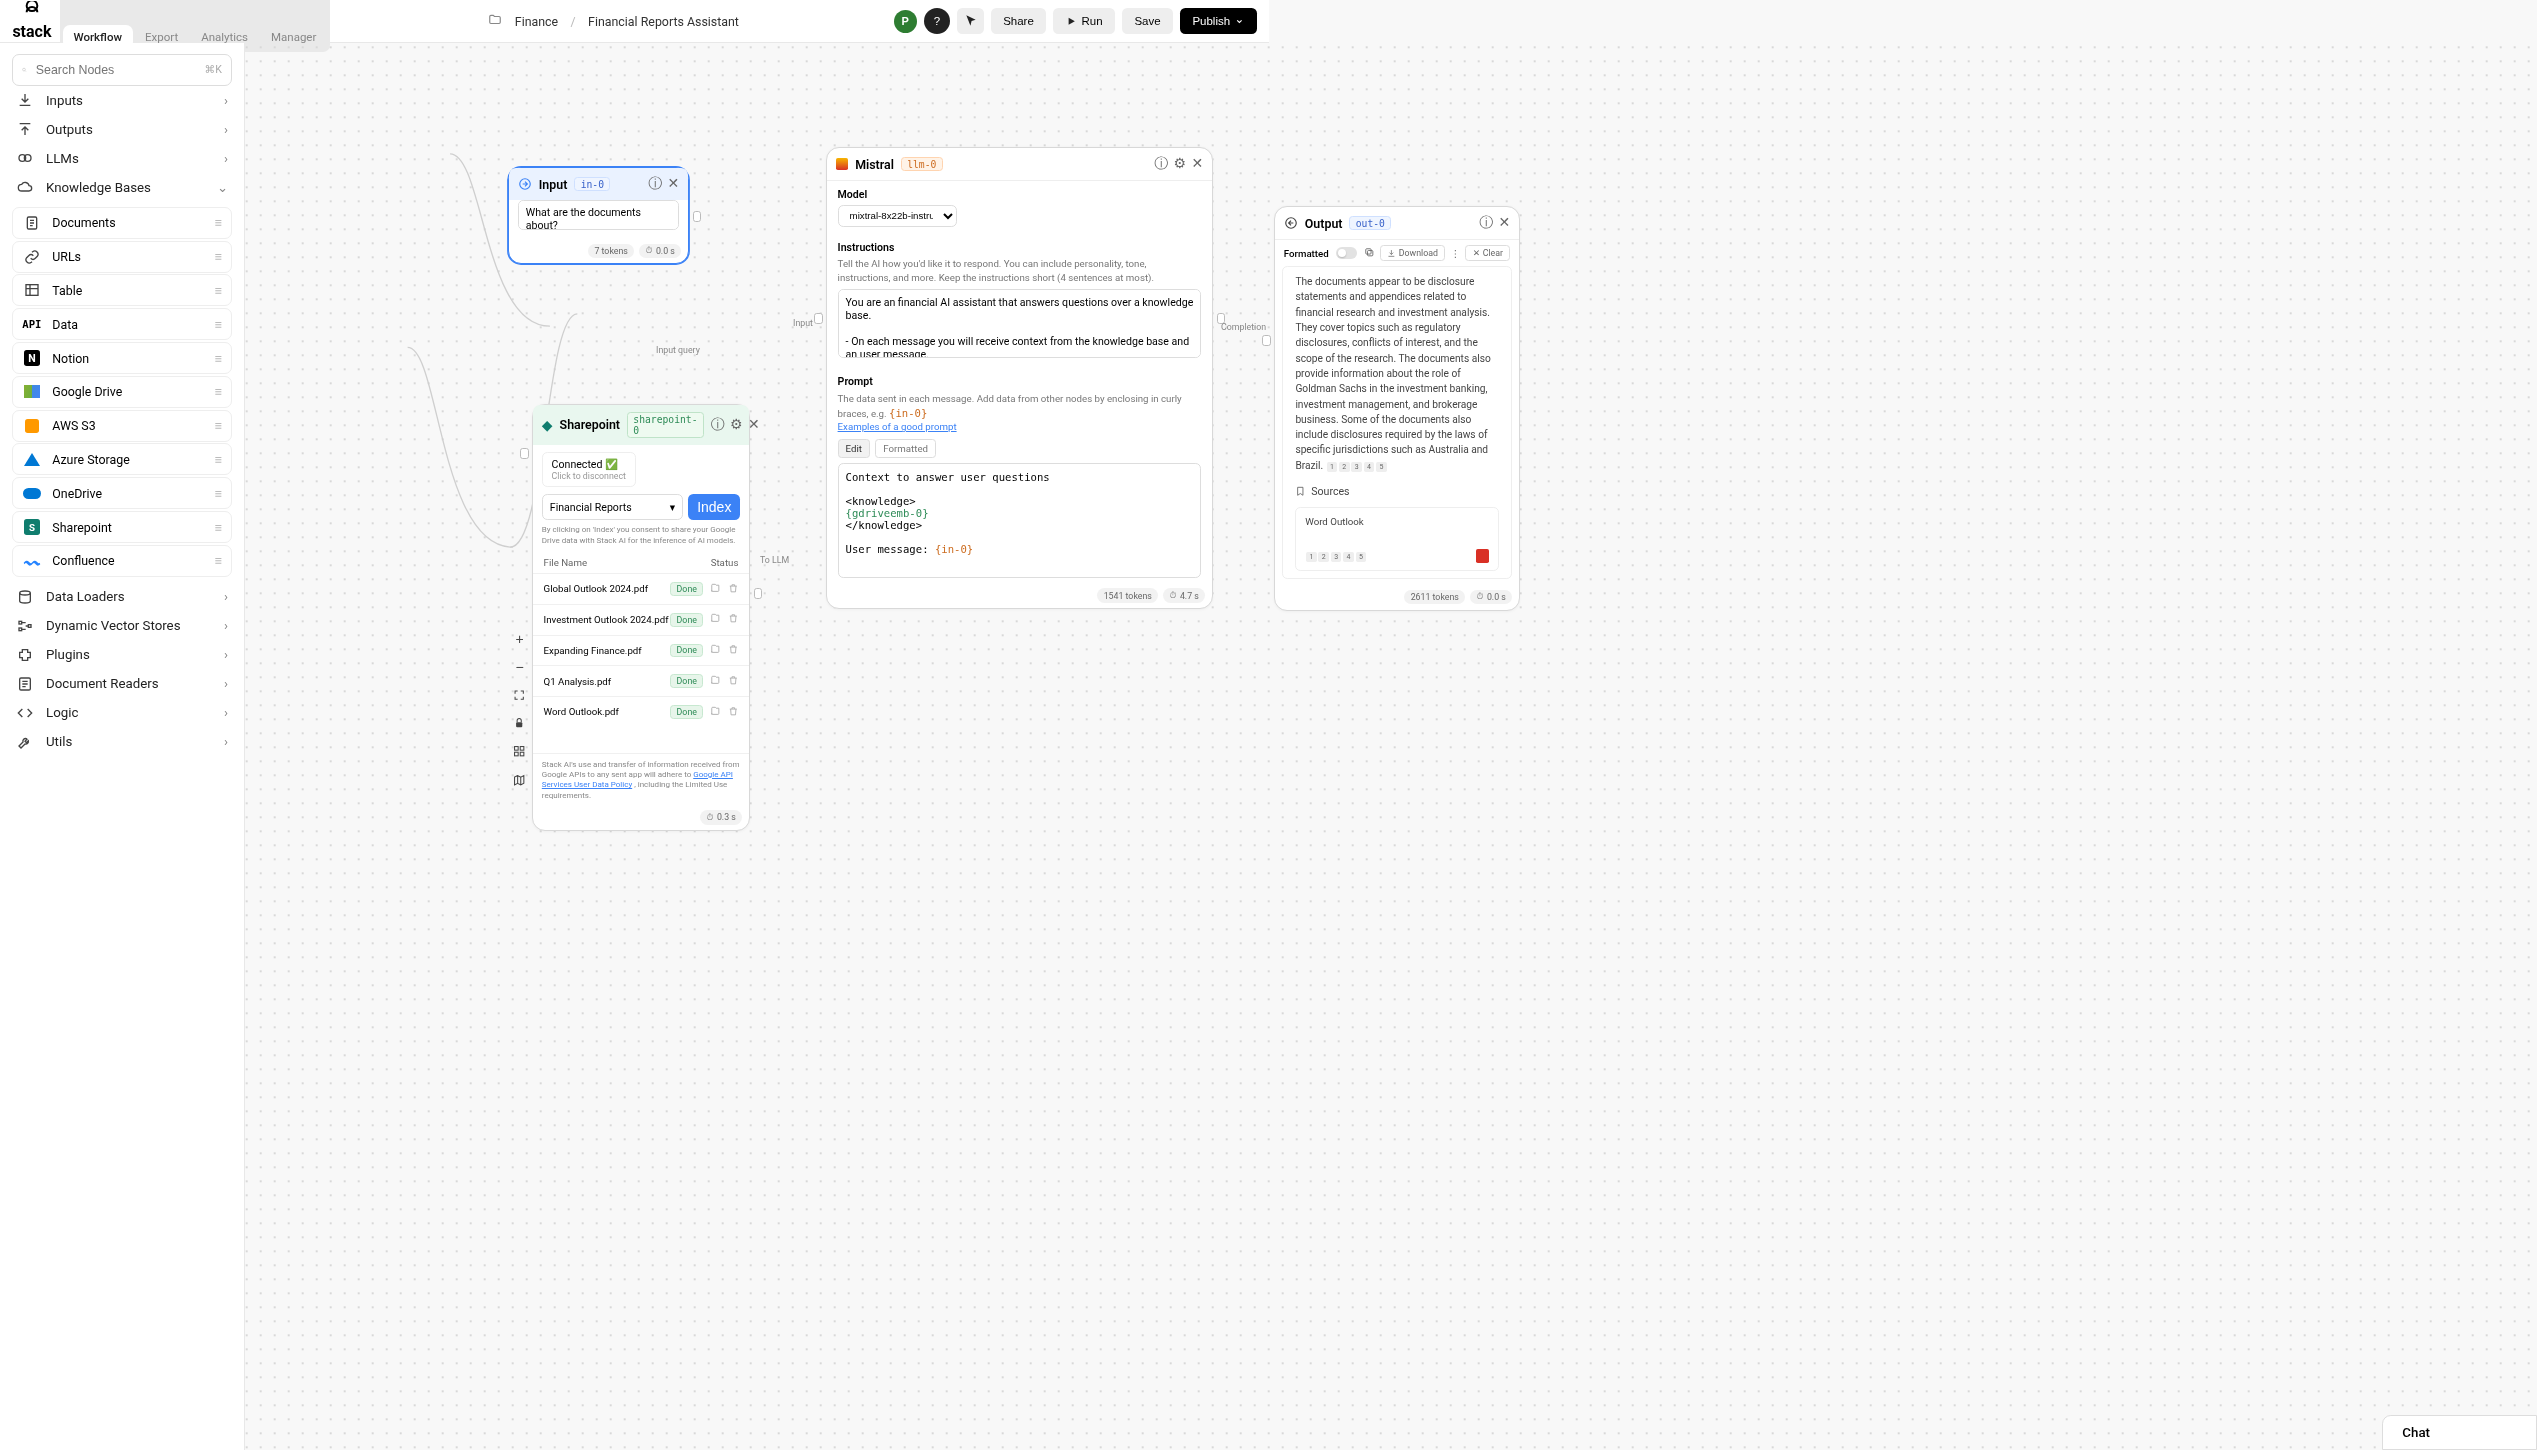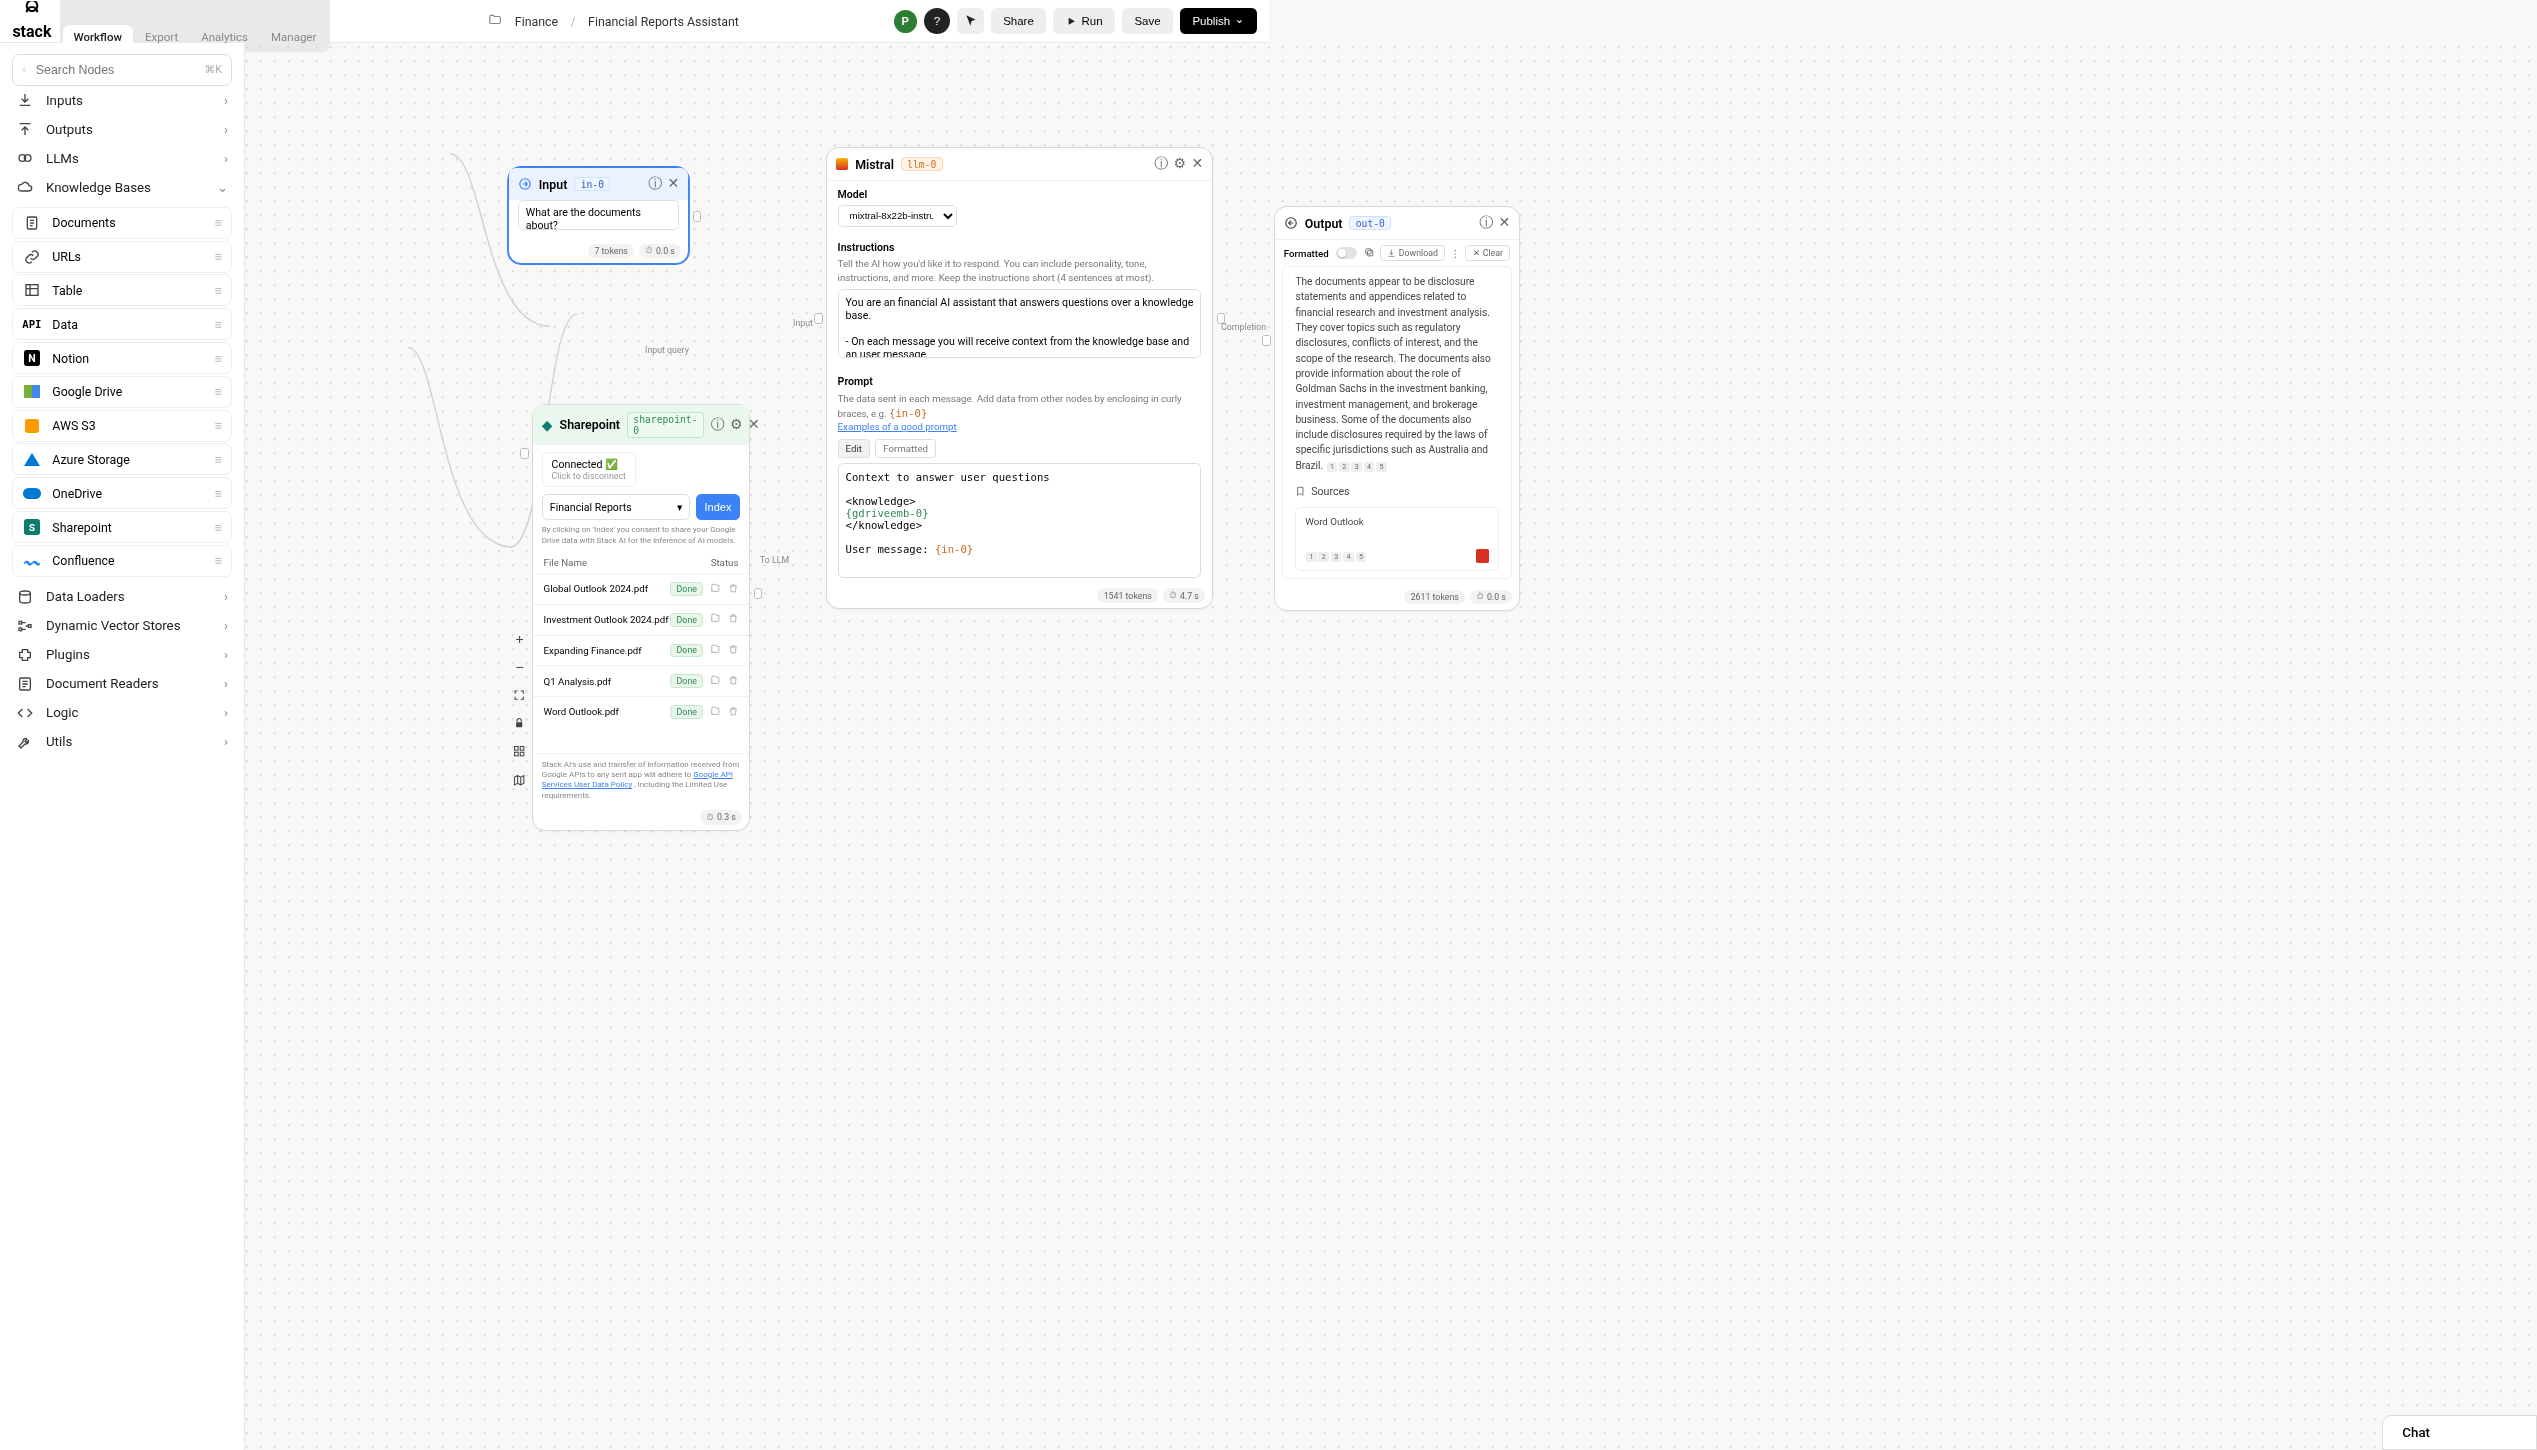--- a/index.html
+++ b/index.html
@@ -59,21 +59,21 @@
 .node-input .node-hdr { background: #eaf2ff; border-radius: 7px 7px 0 0; }
 .node-input textarea { height: 30px; }
 
 
 .node-sp { left: 287px; top: 361px; width: 218px; }
 .node-sp .node-hdr { background: #e9f7ef; border-radius: 7px 7px 0 0; }
 .sp-conn { margin: 7px 8.8px; padding: 5.3px 8.8px; border: 0.9px solid #eee; border-radius: 5.3px; font-size: 10.6px; display: inline-block; }
 .sp-conn small { display: block; color: #999; font-size: 8.8px; }
 .sp-folder { margin: 0 8.8px 5.3px; display: flex; gap: 5.3px; }
 .sp-folder .select { flex: 1; display: flex; align-items: center; justify-content: space-between; font-size: 10.6px; }
-.btn-index { background: #3b82f6; color: #fff; border: none; border-radius: 5.3px; padding: 0 8.8px; font-size: 11px; cursor: pointer; }
+.btn-index { background: #3b82f6; color: #fff; border: none; border-radius: 5.3px; padding: 0 8.8px; font-size: 14px; cursor: pointer; }
 .sp-disclaimer { font-size: 8px; color: #888; padding: 0 8.8px 5.3px; line-height: 1.3; }
 .sp-table-hdr { display: flex; padding: 5.3px 10.6px; font-size: 9.7px; color: #666; }
 .sp-table-hdr :last-child { margin-left: auto; }
 .sp-row { display: flex; align-items: center; padding: 8px 10.6px; border-top: 0.9px solid #f0f0f0; font-size: 9.7px; }
 .sp-row .st { margin-left: auto; font-size: 8.8px; padding: 0.9px 5.3px; border-radius: 3.5px; background: #e7f5ea; color: #2e8b57; border:0.9px solid #c7e8d0;}
 .sp-row .ic { margin-left: 7px; color: #aaa; cursor: pointer; }
 .sp-footer { font-size: 8px; color: #888; padding: 5.3px 8.8px; line-height: 1.3; border-top: 0.9px solid #f0f0f0; margin-top: 26.5px;}
 .sp-footer a { color: #3b82f6; }
 
 
@@ -425,21 +425,21 @@
     </div>
     <div class="node-foot">
       <span class="pill">7 tokens</span>
       <span class="pill">
           <span>⏱</span>
           <span>0.0 s</span>
         </span>
     </div>
     <div class="port" style="right:-13.3px; top:43px;"></div>
   </div>
-  <div class="edge-label" style="left:400px; top:302px;">Input query</div>
+  <div class="edge-label" style="left:411px; top:302px;">Input query</div>
 
   <div class="node node-sp">
     <div class="node-hdr">
       <span style="color:#0f7d6e;font-size:14px;">◆</span>
       <span class="node-title">Sharepoint</span>
       <span class="node-badge sp">sharepoint-0</span>
       <div class="node-hdr-right">
         <span>ⓘ</span>
         <span>⚙</span>
         <span>✕</span>

